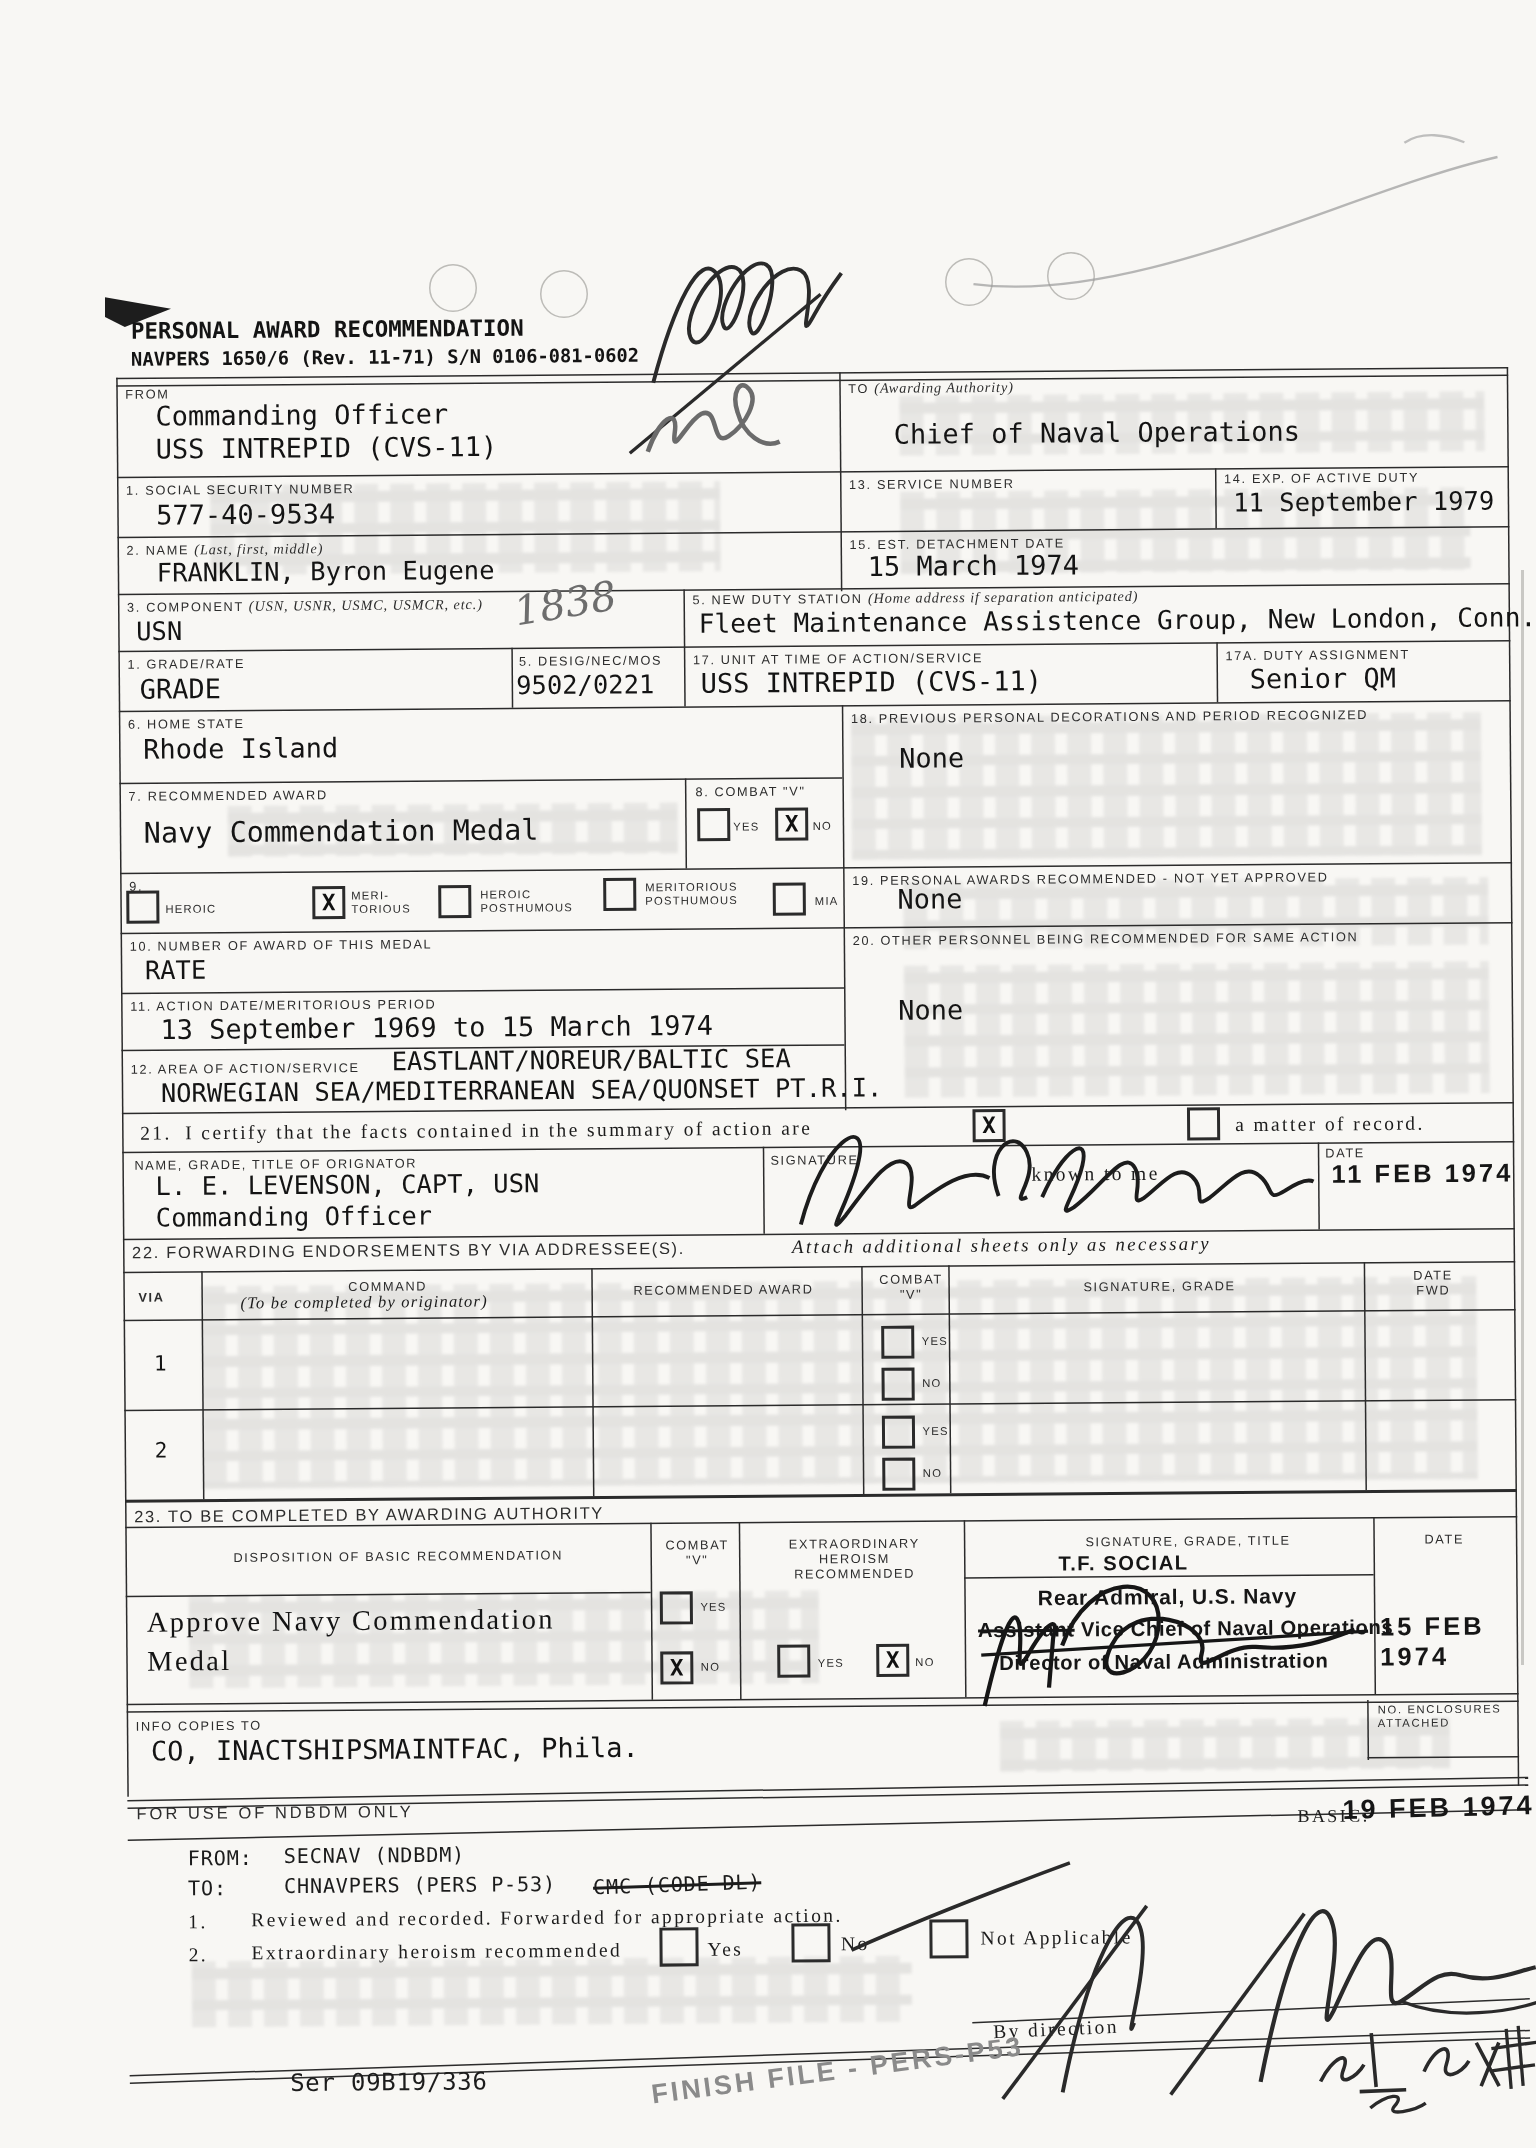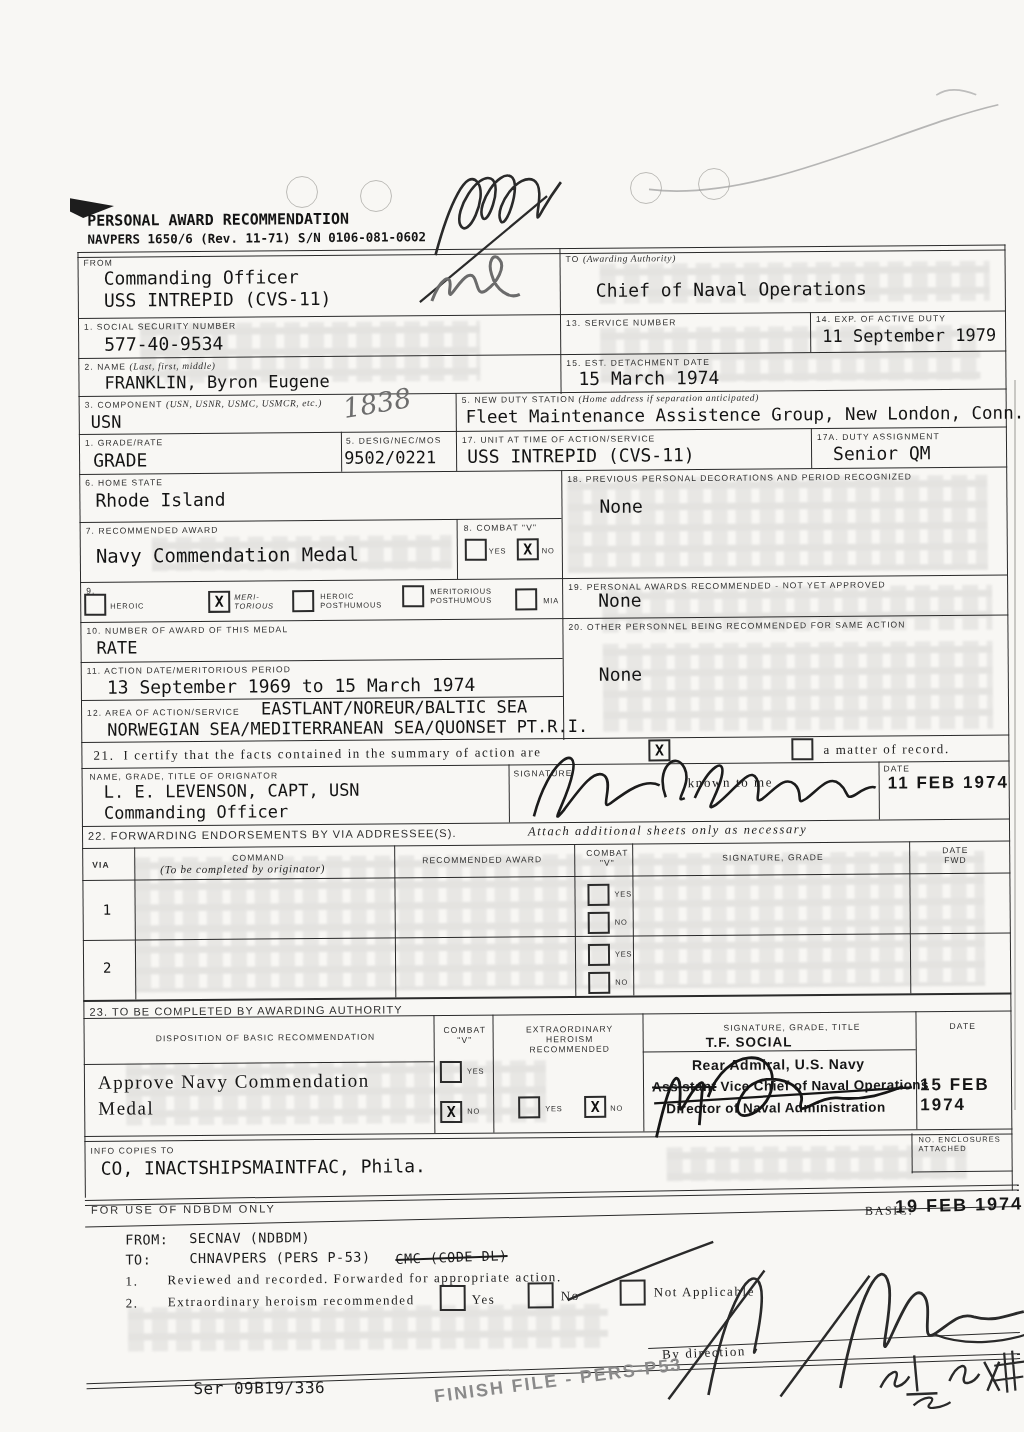--- a/index.html
+++ b/index.html
@@ -148,21 +148,21 @@
   <div class="lbl" style="left:462px;top:524px;">8. COMBAT "V"</div>
   <div class="box" style="left:463px;top:540px;"></div>
   <div class="lbl cb" style="left:487px;top:548px;">YES</div>
   <div class="box" style="left:515px;top:540px;">X</div>
   <div class="lbl cb" style="left:540px;top:548px;">NO</div>
 
   <div class="lbl" style="left:84px;top:584px;">9.</div>
   <div class="box" style="left:82px;top:592px;"></div>
   <div class="lbl cb" style="left:108px;top:600px;">HEROIC</div>
   <div class="box" style="left:206px;top:590px;">X</div>
-  <div class="lbl cb" style="left:232px;top:592px;font-style:italic;">MERI-
+  <div class="lbl cb" style="left:232px;top:592px;">MERI-
 TORIOUS</div>
   <div class="box" style="left:290px;top:590px;"></div>
   <div class="lbl cb" style="left:318px;top:592px;">HEROIC
 POSTHUMOUS</div>
   <div class="box" style="left:400px;top:586px;"></div>
   <div class="lbl cb" style="left:428px;top:588px;">MERITORIOUS
 POSTHUMOUS</div>
   <div class="box" style="left:513px;top:590px;"></div>
   <div class="lbl cb" style="left:541px;top:598px;">MIA</div>
   <div class="lbl" style="left:566px;top:584px;">19. PERSONAL AWARDS RECOMMENDED - NOT YET APPROVED</div>

